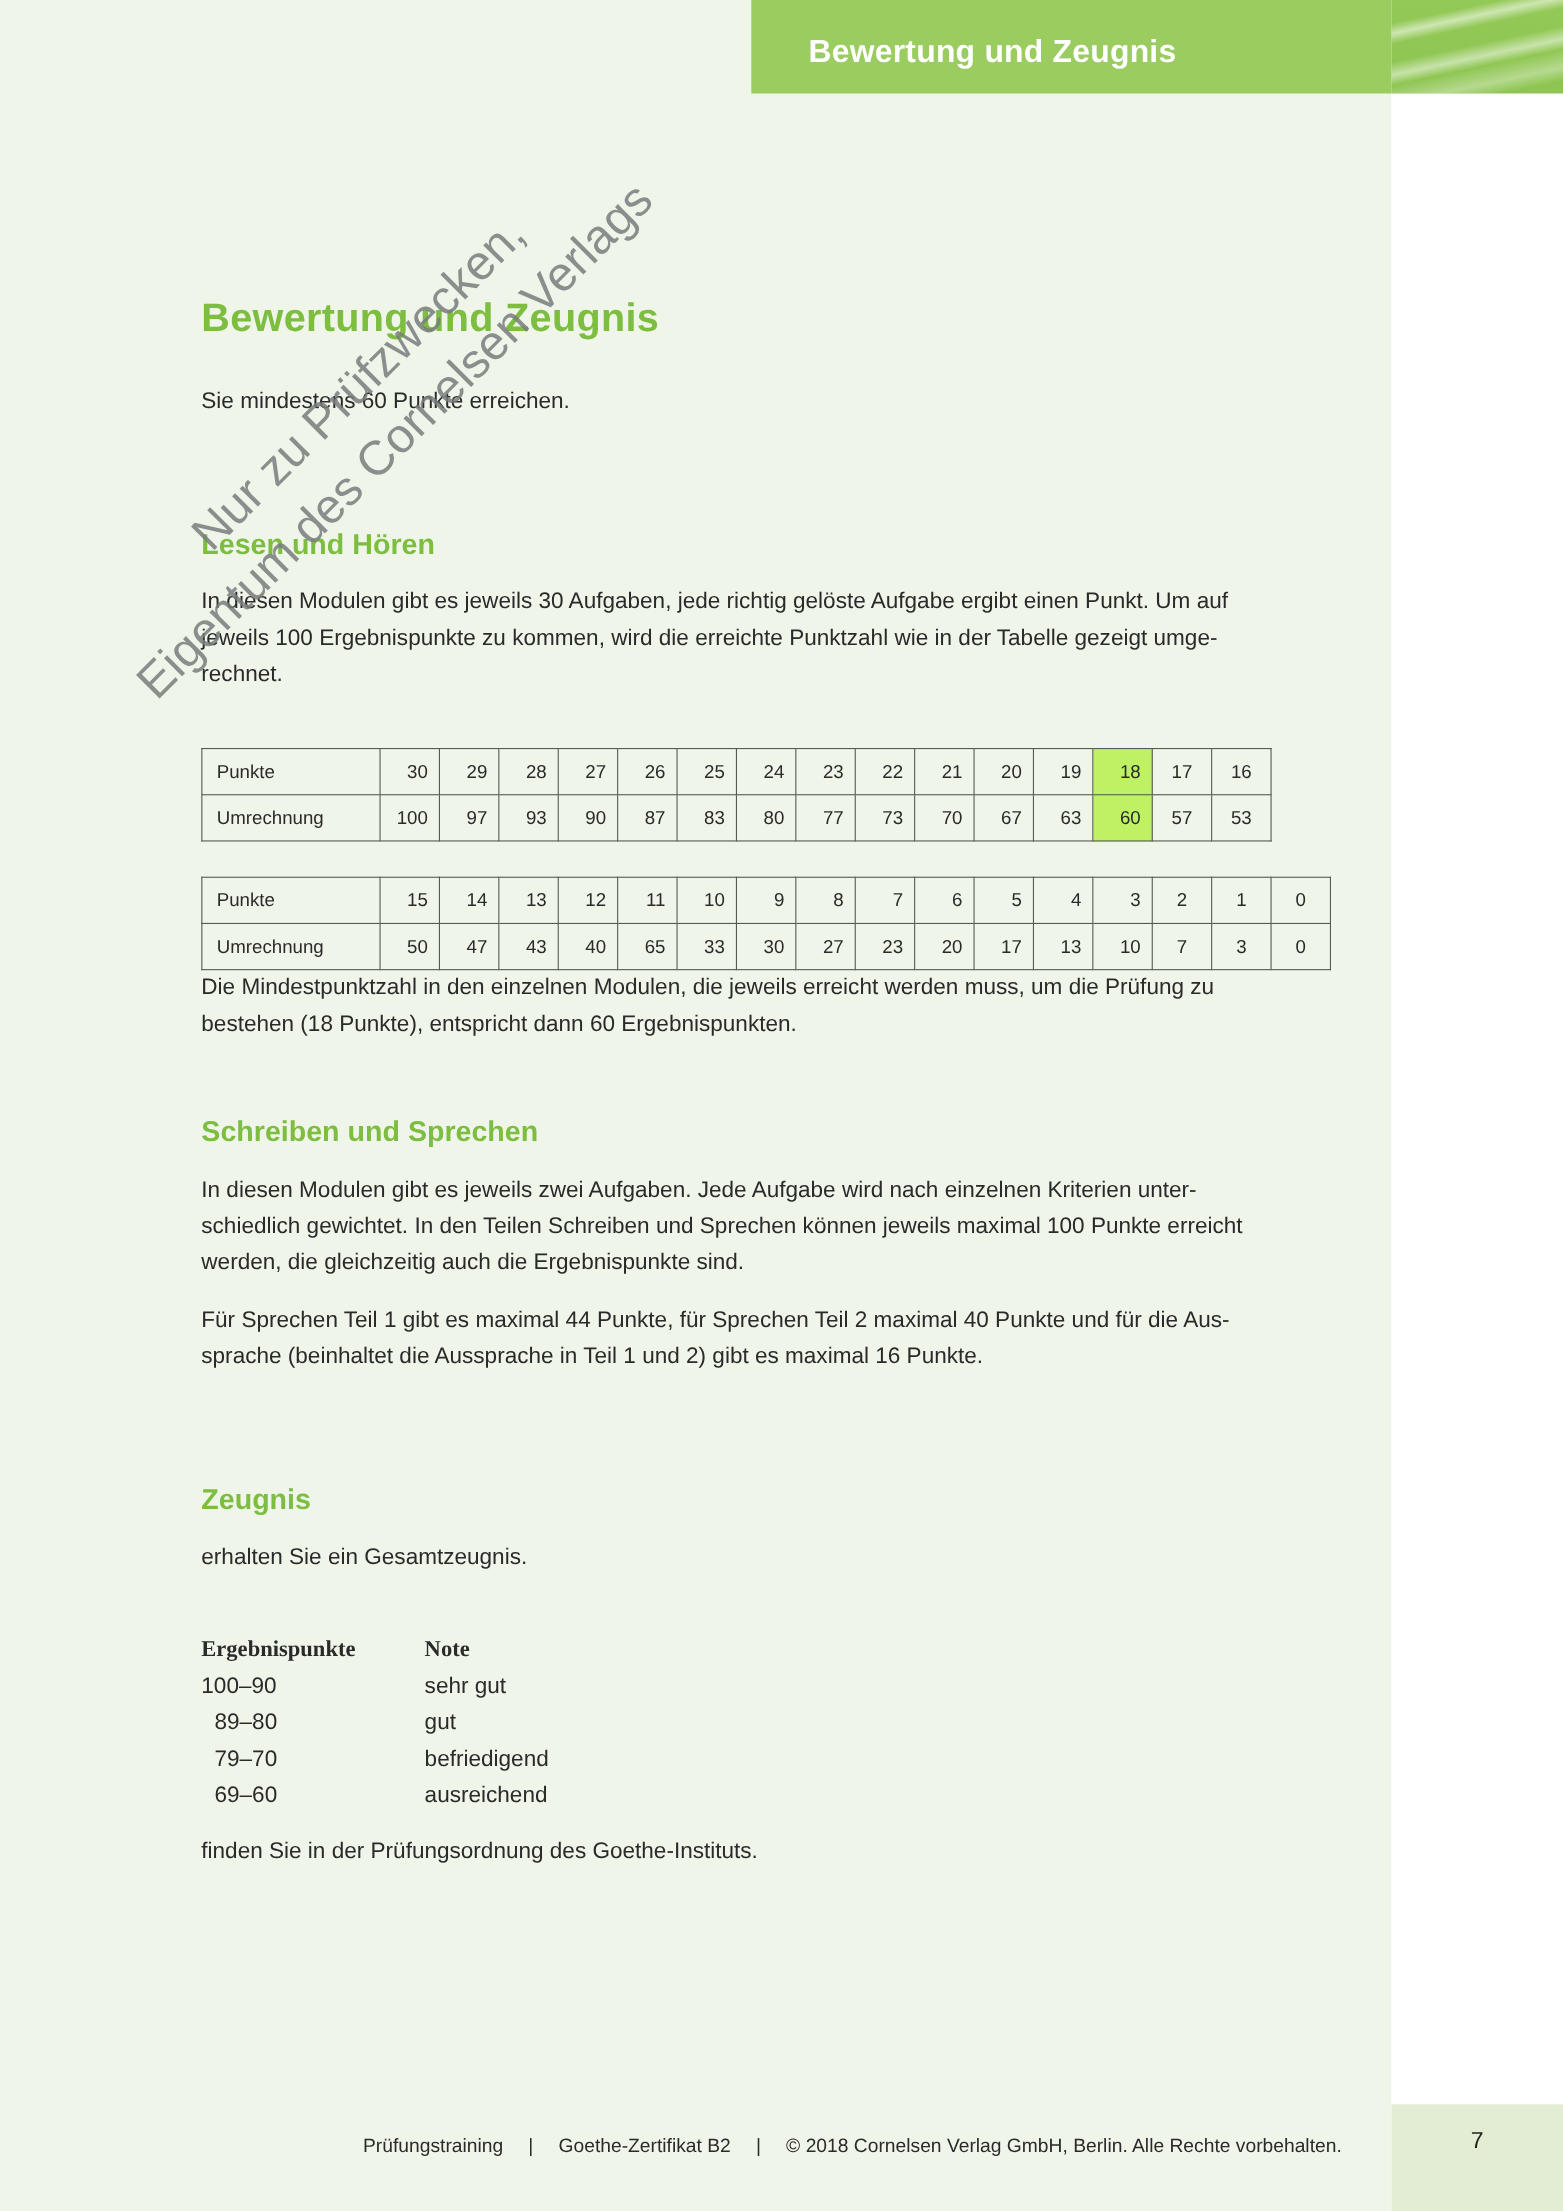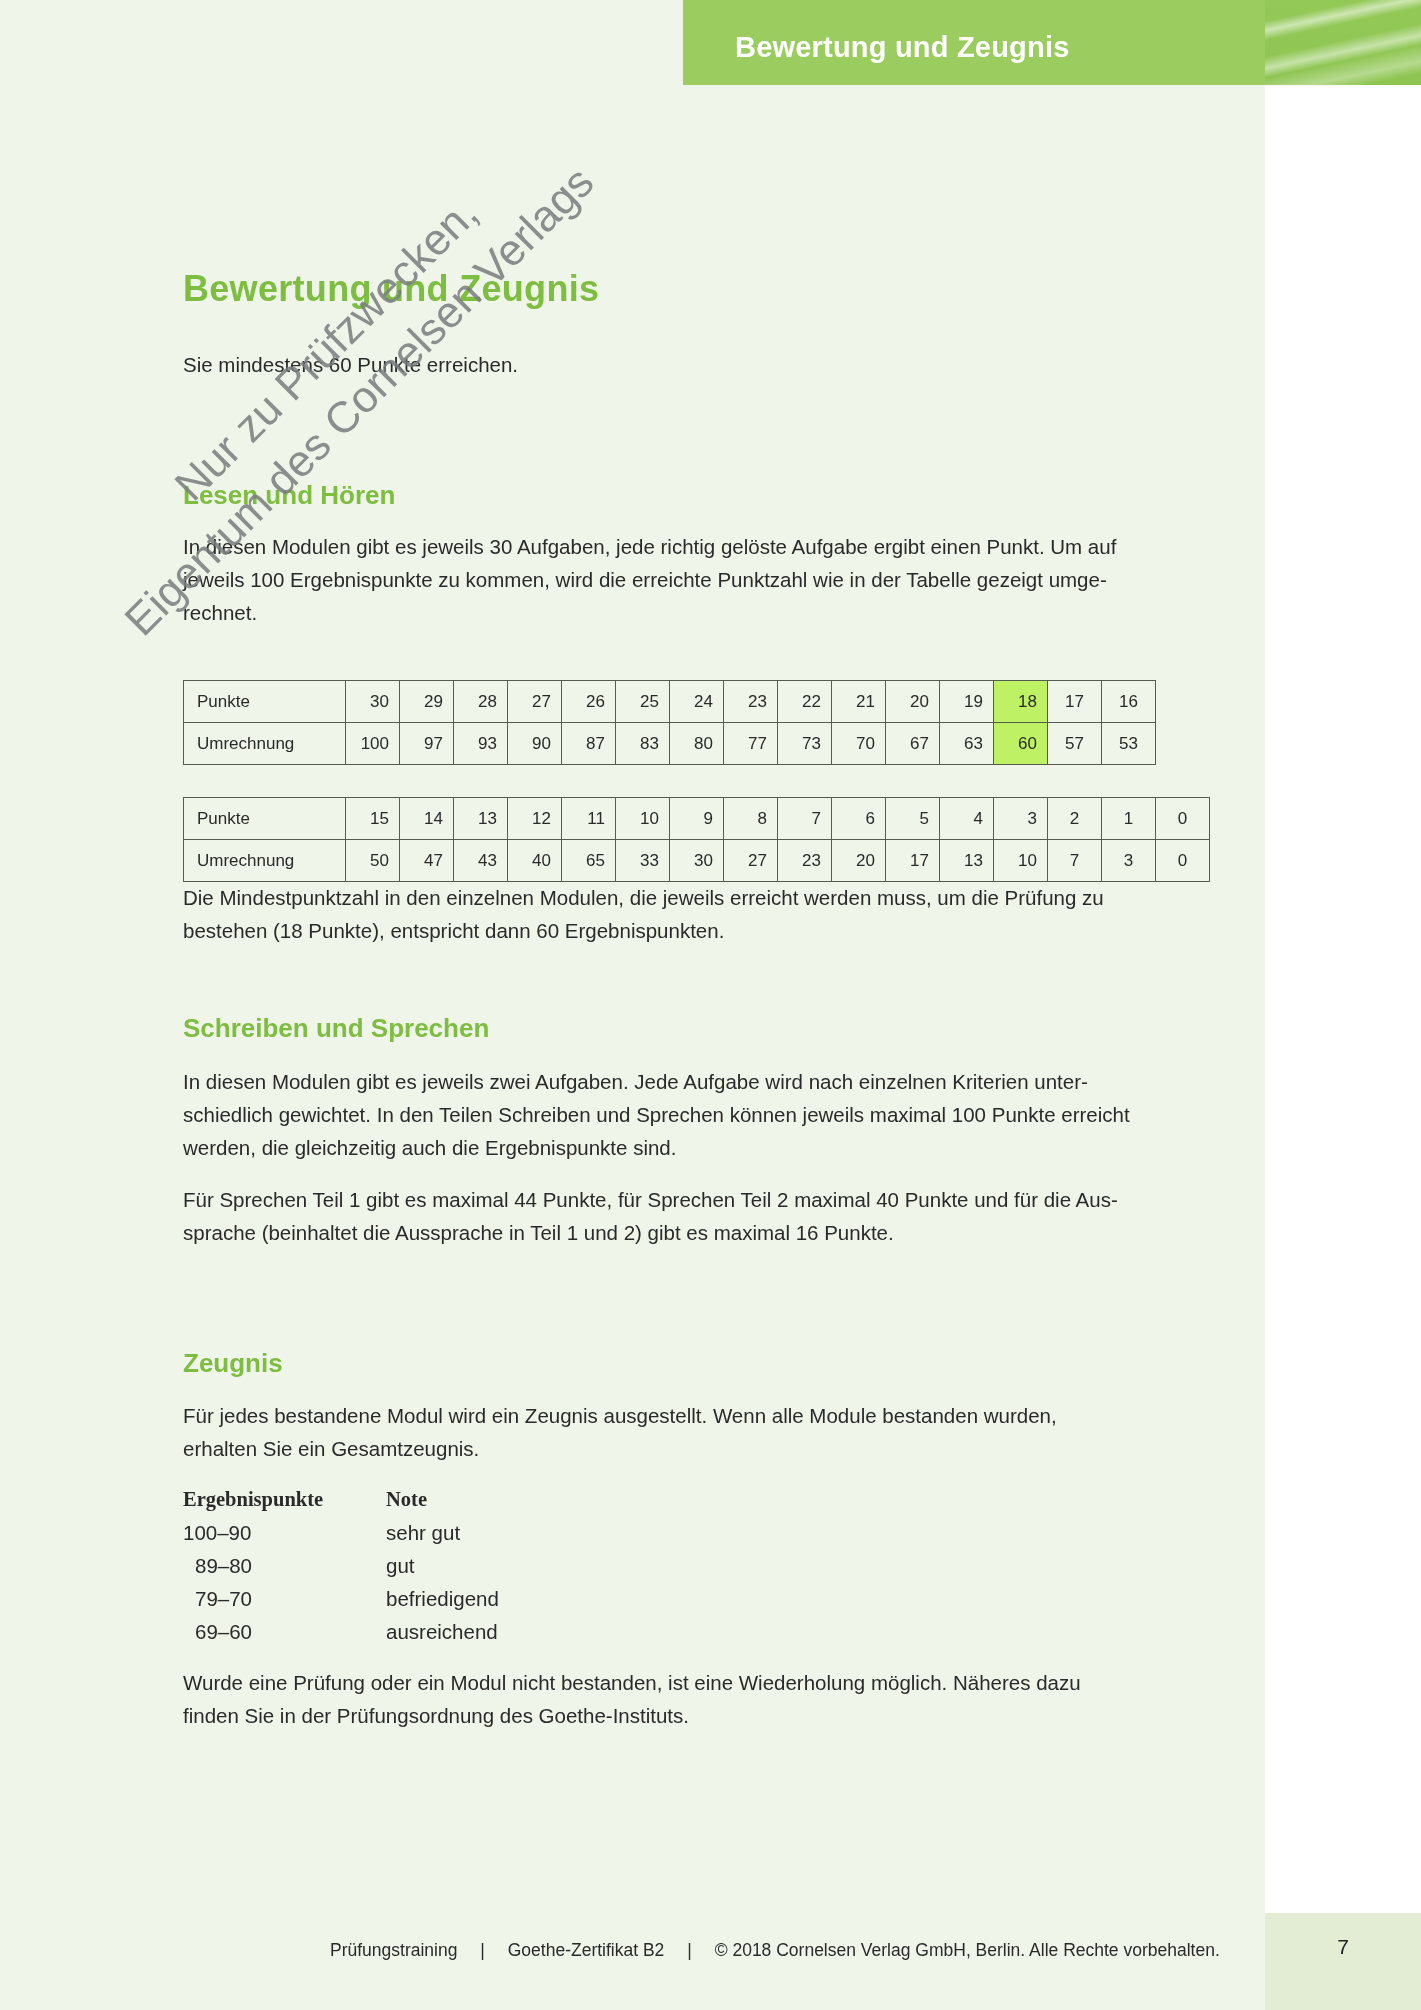--- a/index.html
+++ b/index.html
@@ -212,21 +212,20 @@
   </p>
 
   <p class="para" style="top:1183px;">
     <span class="line">Für Sprechen Teil 1 gibt es maximal 44 Punkte, für Sprechen Teil 2 maximal 40 Punkte und für die Aus-</span>
     <span class="line">sprache (beinhaltet die Aussprache in Teil 1 und 2) gibt es maximal 16 Punkte.</span>
   </p>
 
   <h2 class="section" style="top:1348px;">Zeugnis</h2>
 
   <p class="para" style="top:1399px;">
-    <span class="line">Für jedes bestandene Modul wird ein Zeugnis ausgestellt. Wenn alle Module bestanden wurden,</span>
     <span class="line">erhalten Sie ein Gesamtzeugnis.</span>
   </p>
 
   <div class="grades">
     <div class="row head">
       <span class="c1">Ergebnispunkte</span>
       <span>Note</span>
     </div>
     <div class="row">
       <span class="c1">100–90</span>
@@ -240,21 +239,20 @@
       <span class="c1 indent">79–70</span>
       <span>befriedigend</span>
     </div>
     <div class="row">
       <span class="c1 indent">69–60</span>
       <span>ausreichend</span>
     </div>
   </div>
 
   <p class="para" style="top:1666px;">
-    <span class="line">Wurde eine Prüfung oder ein Modul nicht bestanden, ist eine Wiederholung möglich. Näheres dazu</span>
     <span class="line">finden Sie in der Prüfungsordnung des Goethe-Instituts.</span>
   </p>
 </div>
 
 <div class="watermark wm1">Nur zu Prüfzwecken,</div>
 <div class="watermark wm2">Eigentum des Cornelsen Verlags</div>
 
 <div class="footer">
   <span>Prüfungstraining</span>
   <span class="sep">|</span>

